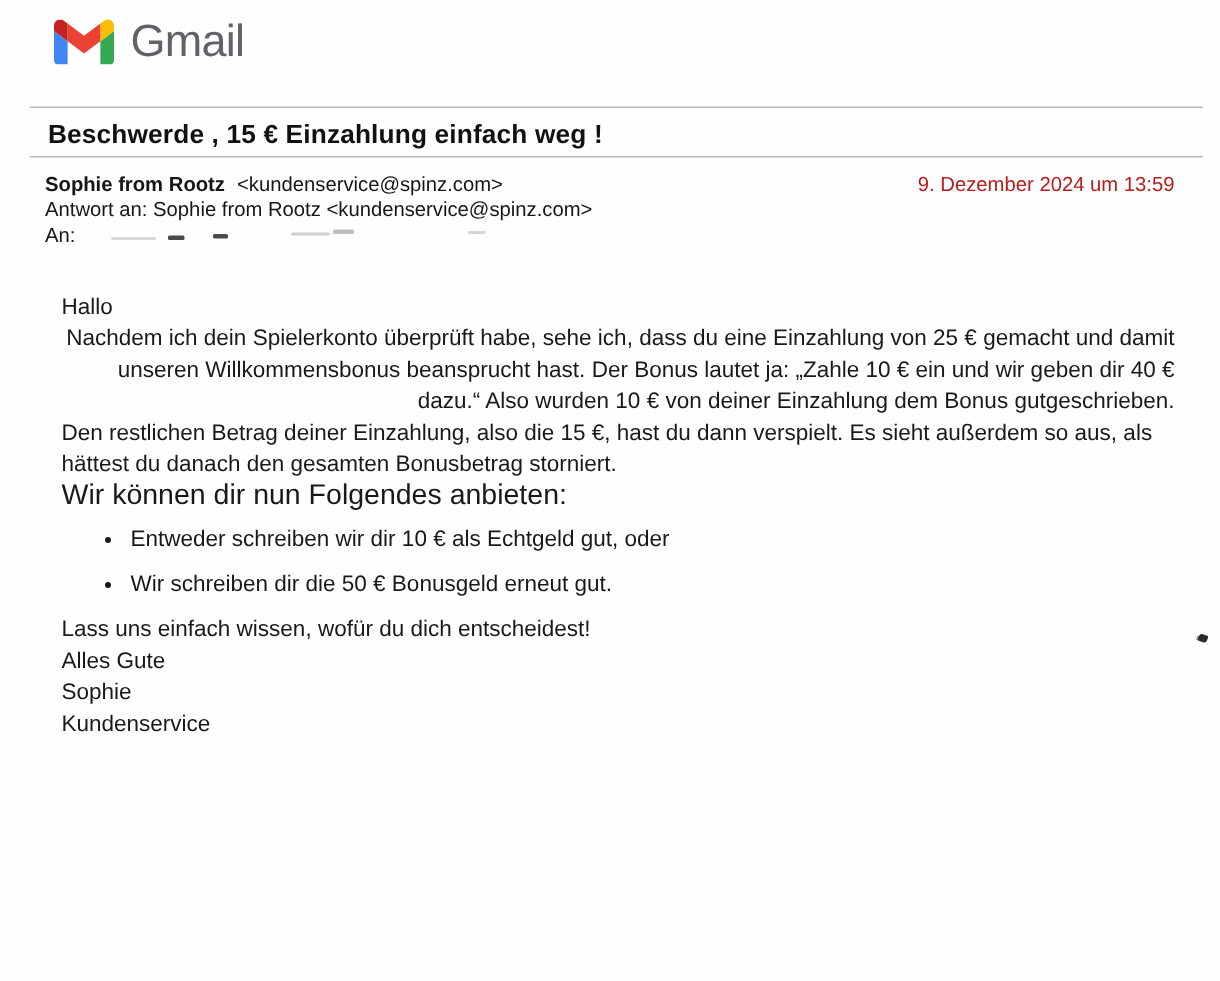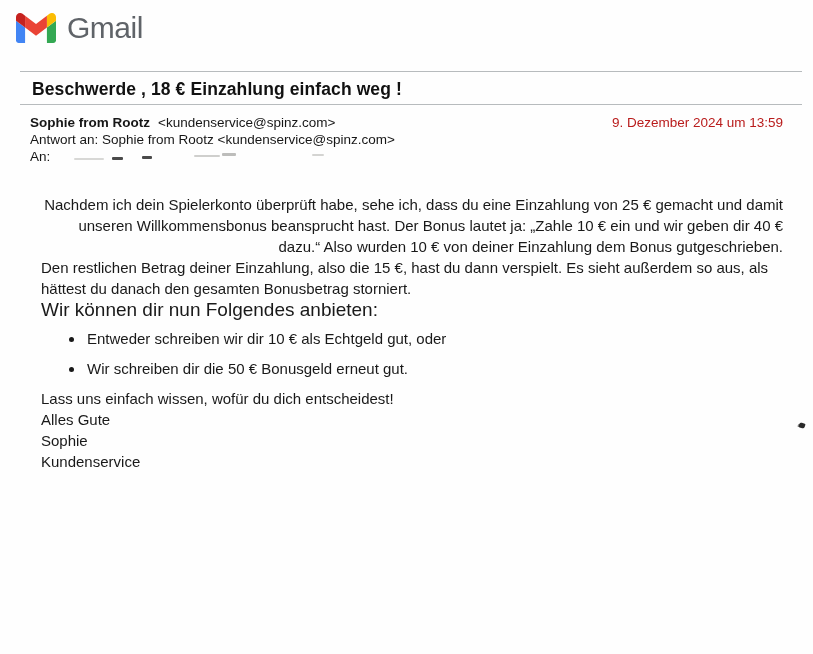--- a/index.html
+++ b/index.html
@@ -12,21 +12,21 @@
   }
   .page {
     position: relative;
     width: 813px; height: 654px;
     background: #fefefe;
     overflow: hidden;
   }
 
   
   .logo-row {
-    position: absolute; top: 13px; left: 16px;
+    position: absolute; top: 13px; left: 36px;
     display: flex; align-items: center; gap: 11px;
   }
   .logo-row svg { width: 40px; height: 30px; display: block; }
   .logo-text {
     font-size: 30px; line-height: 30px;
     color: #5f6368; font-weight: 400; letter-spacing: -0.5px;
   }
 
   
   .rule { position: absolute; left: 20px; width: 782px; height: 0; border-top: 1.5px solid #b7bbbd; }
@@ -98,21 +98,21 @@
         <path d="M120 108h14c3.32 0 6-2.69 6-6V59l-20 15" fill="#34a853"></path>
         <path d="M120 48v26l20-15v-8c0-7.42-8.47-11.65-14.4-7.2" fill="#fbbc04"></path>
         <path d="M72 74V48l24 18 24-18v26L96 92" fill="#ea4335"></path>
         <path d="M52 51v8l20 15V48l-5.6-4.2c-5.94-4.45-14.4-.22-14.4 7.2" fill="#c5221f"></path>
       </svg>
     </span>
     <span class="logo-text">Gmail</span>
   </div>
 
   <div class="rule rule-top"></div>
-  <div class="subject">Beschwerde , 18 € Einzahlung einfach weg !</div>
+  <div class="subject">Beschwerde , 15 € Einzahlung einfach weg !</div>
   <div class="rule rule-bottom"></div>
 
   <div class="meta">
     <div class="meta-line from-line">
       <span>
         <span class="from-name">Sophie from Rootz</span><span class="from-email">&lt;kundenservice@spinz.com&gt;</span>
       </span>
       <span class="date">9. Dezember 2024 um 13:59</span>
     </div>
     <div class="meta-line">
@@ -122,20 +122,21 @@
     <div class="meta-line">
       <span>An:</span>
       <span class="redaction">
         <span class="smudge s1"></span><span class="smudge s2"></span><span class="smudge s3"></span>
         <span class="smudge s4"></span><span class="smudge s5"></span><span class="smudge s6"></span>
       </span>
     </div>
   </div>
 
   <div class="body-text">
+    <p class="greeting">Hallo</p>
     <p class="para1">Nachdem ich dein Spielerkonto überprüft habe, sehe ich, dass du eine Einzahlung von 25 € gemacht und damit unseren Willkommensbonus beansprucht hast. Der Bonus lautet ja: „Zahle 10 € ein und wir geben dir 40 € dazu.“ Also wurden 10 € von deiner Einzahlung dem Bonus gutgeschrieben.</p>
     <p class="para2">Den restlichen Betrag deiner Einzahlung, also die 15 €, hast du dann verspielt. Es sieht außerdem so aus, als hättest du danach den gesamten Bonusbetrag storniert.</p>
     <p class="offer-heading">Wir können dir nun Folgendes anbieten:</p>
     <ul class="offers">
       <li>Entweder schreiben wir dir 10 € als Echtgeld gut, oder</li>
       <li>Wir schreiben dir die 50 € Bonusgeld erneut gut.</li>
     </ul>
     <p class="closing">Lass uns einfach wissen, wofür du dich entscheidest!</p>
     <p class="farewell">Alles Gute</p>
     <p class="sig-name">Sophie</p>

